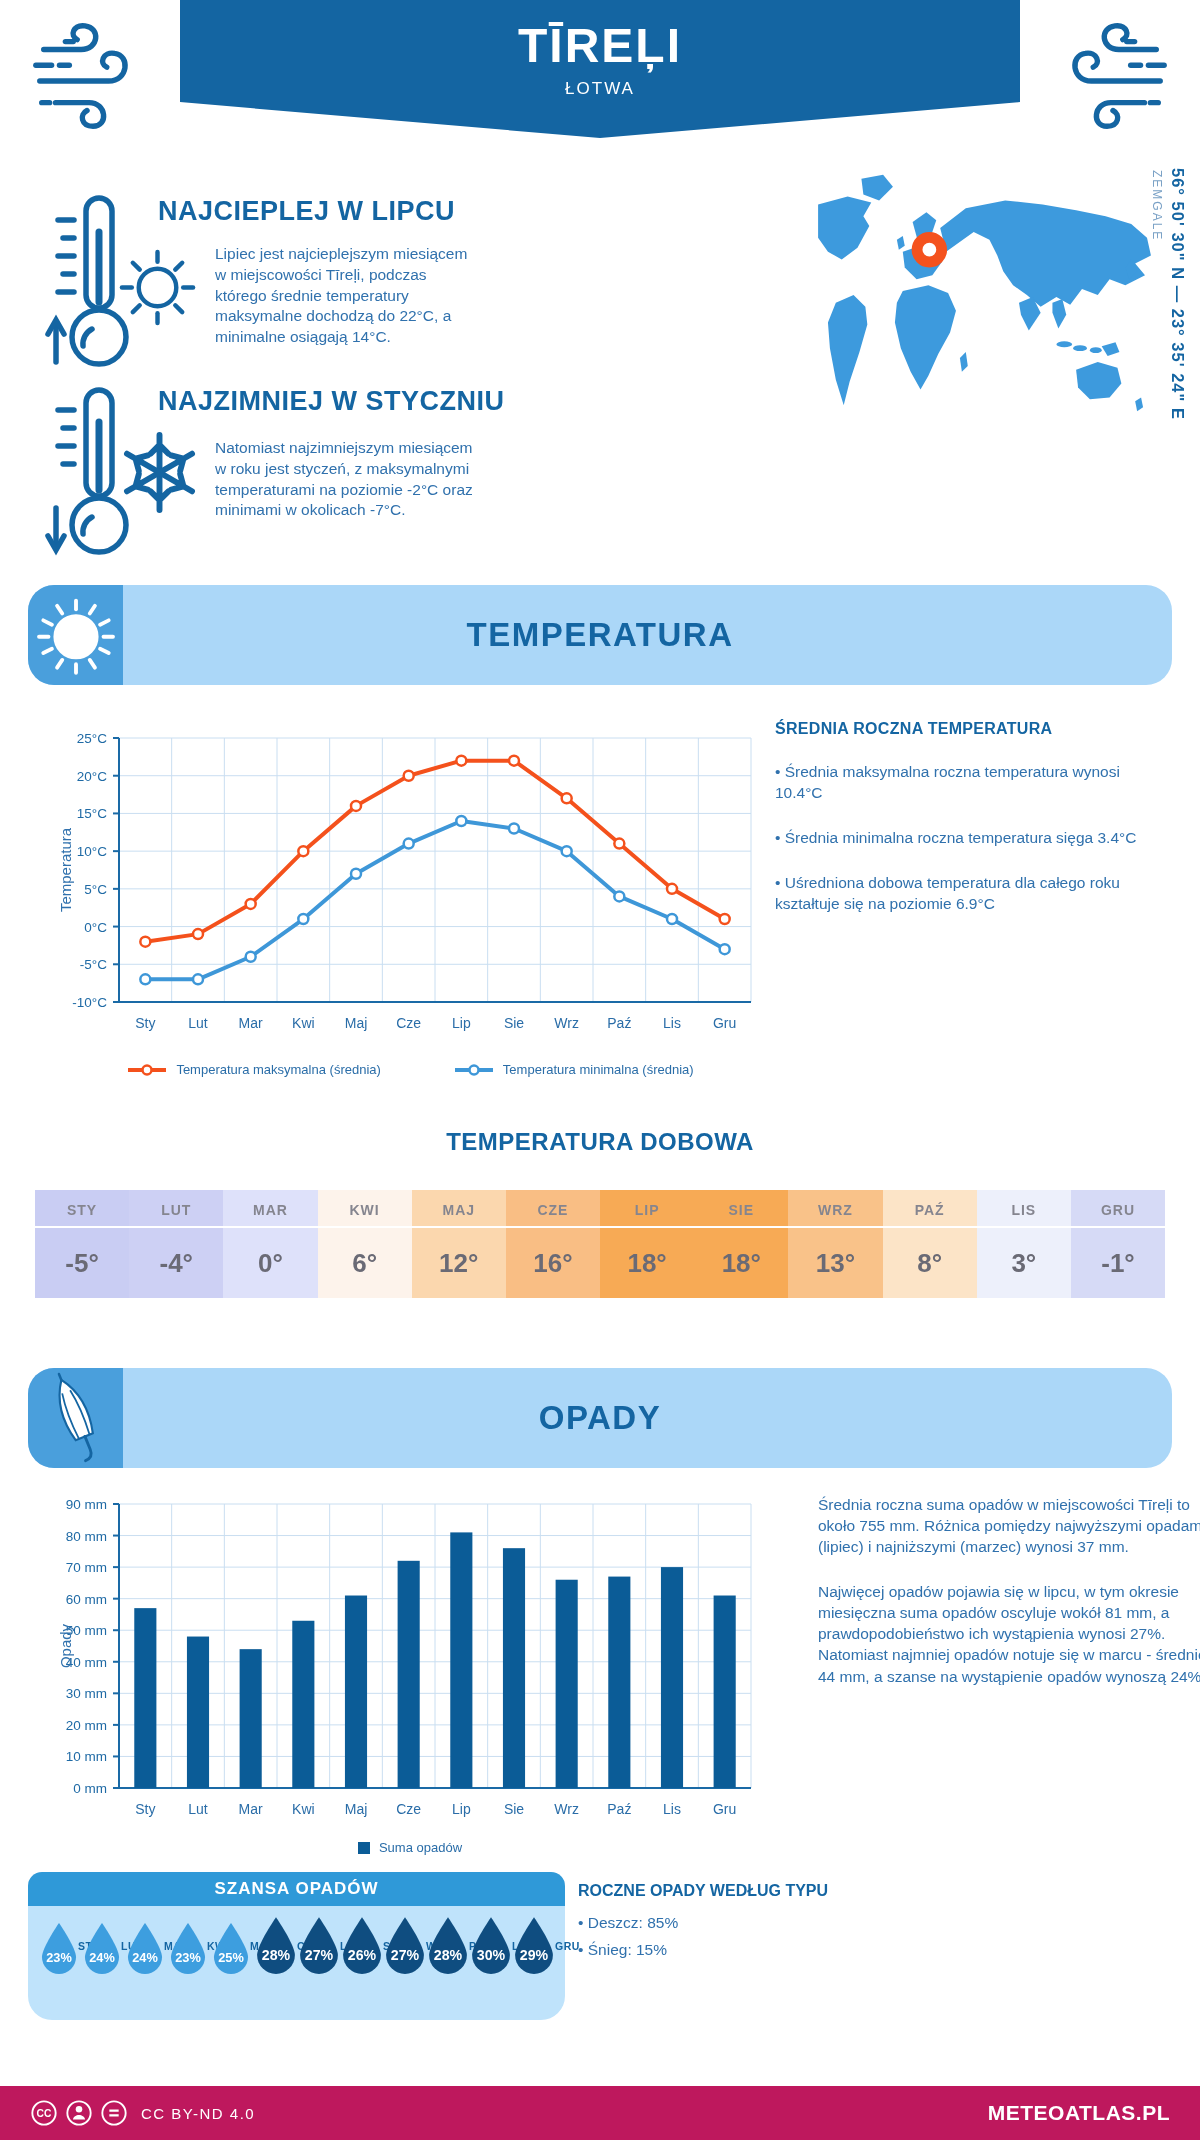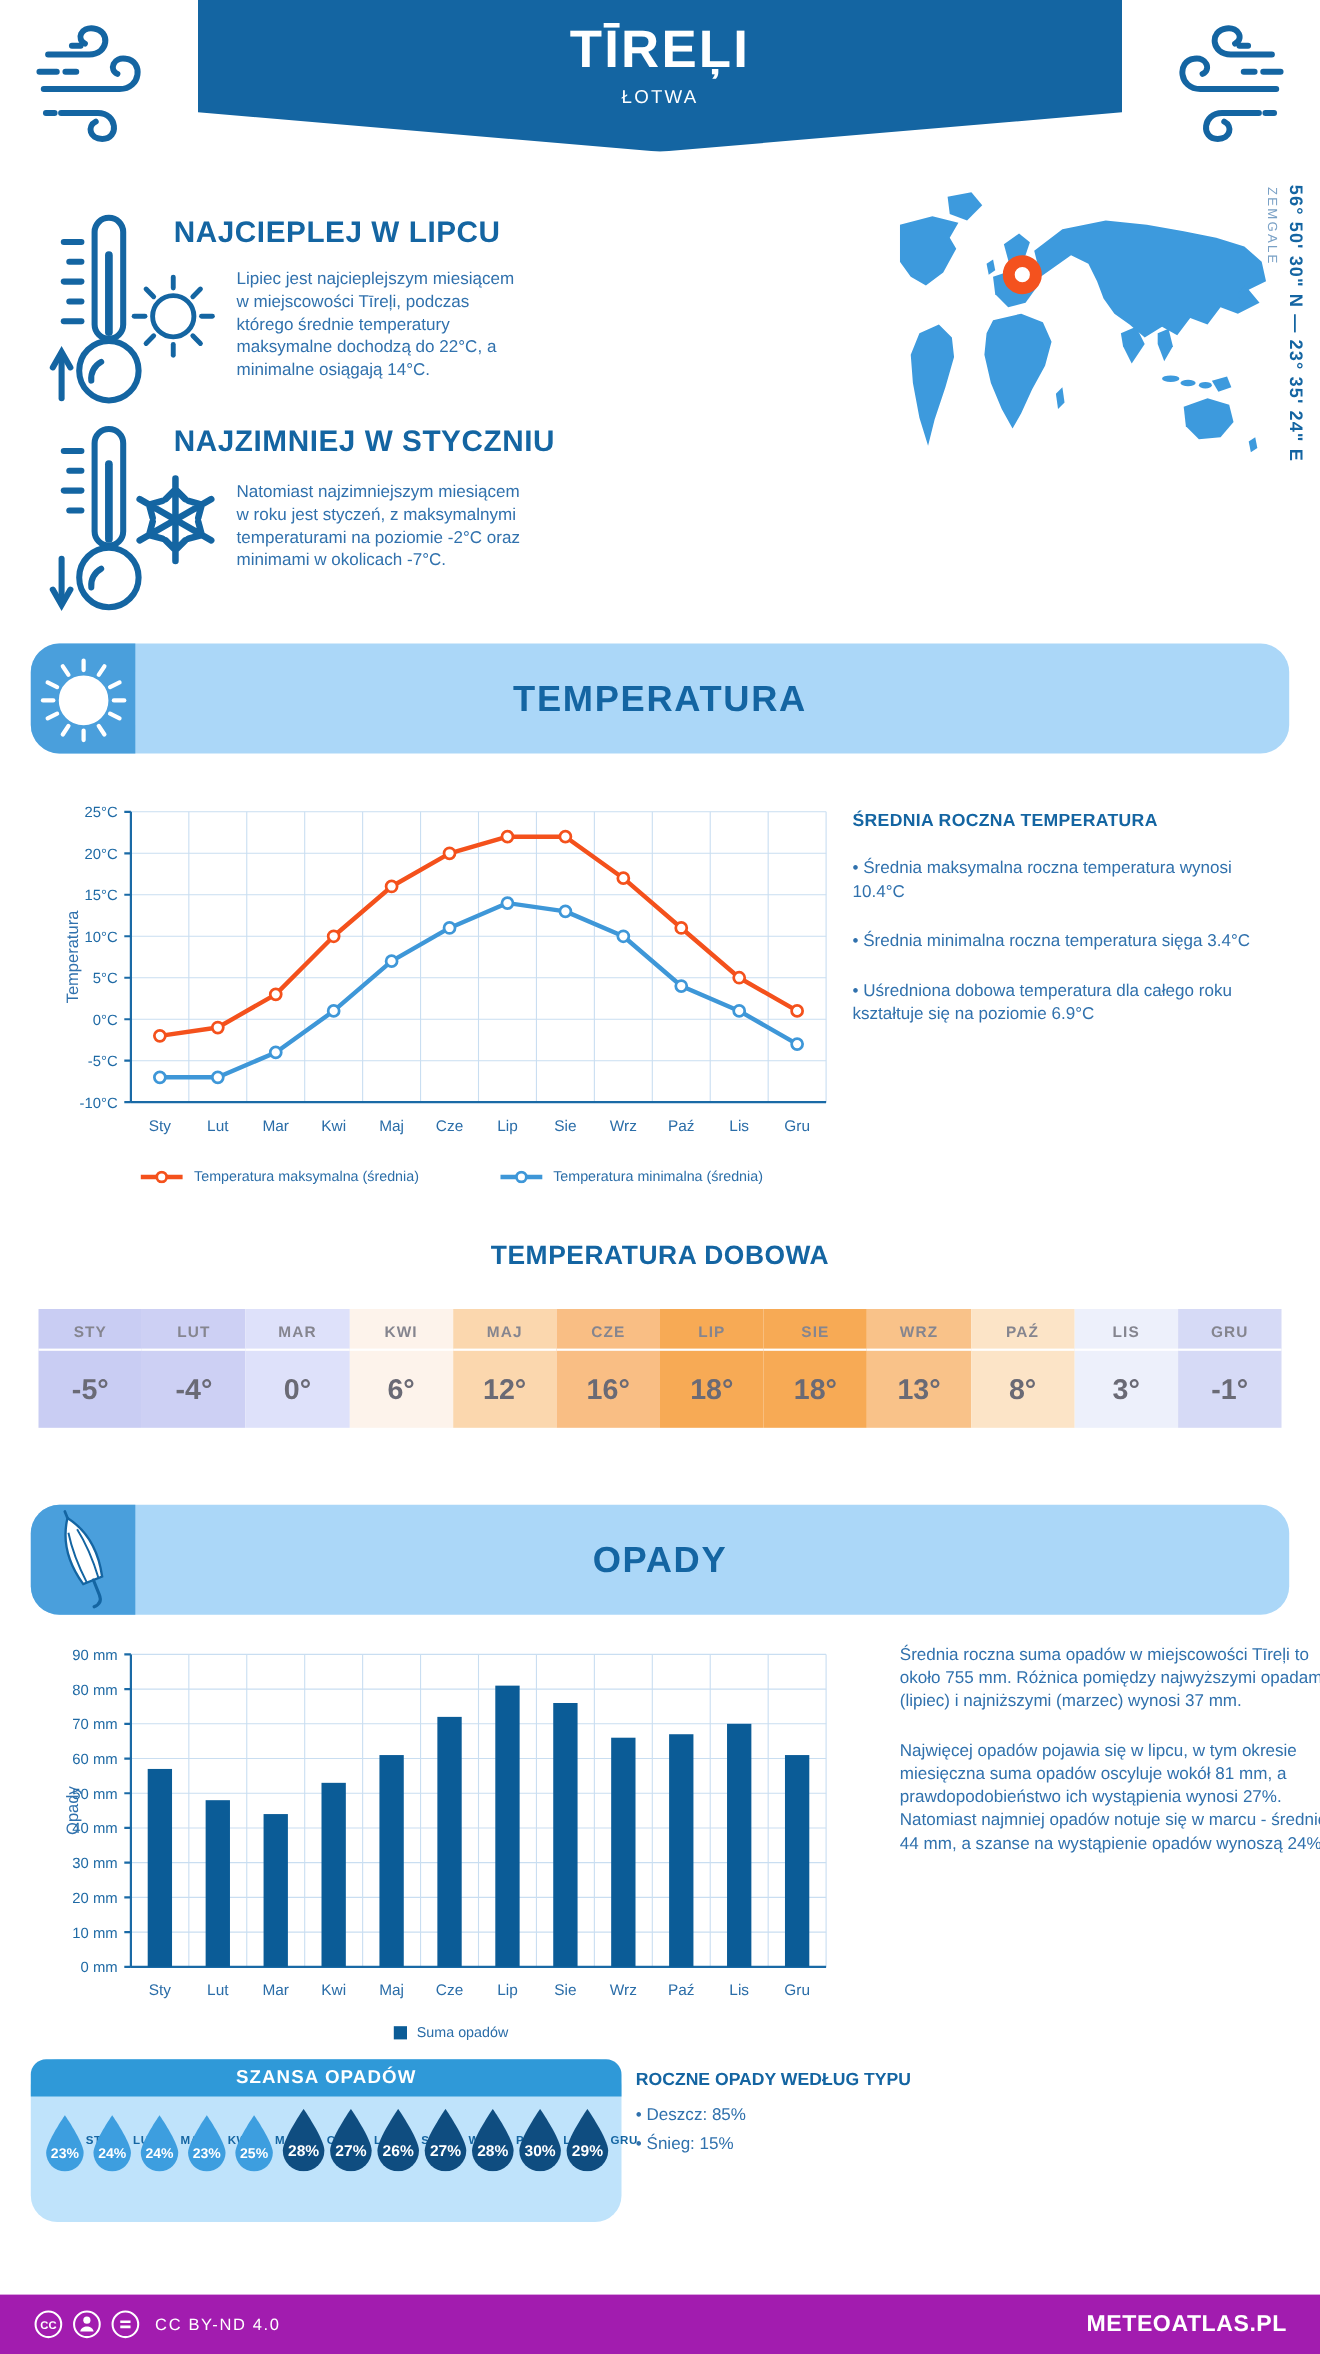--- a/index.html
+++ b/index.html
@@ -62,21 +62,21 @@
   #temp-chart{position:absolute;left:55px;top:722px}
   #precip-chart{position:absolute;left:55px;top:1488px}
   .chart-legend{position:absolute;display:flex;justify-content:center;align-items:center;
     font-size:13px;color:#2a6da8;width:700px;left:60px}
   #temp-legend{top:1062px;gap:72px}
   #precip-legend{top:1840px;gap:9px}
   .legend-item{display:flex;align-items:center;gap:8px}
   .legend-swatch{width:12px;height:12px;display:inline-block}
 
   
-  #temp-summary{position:absolute;left:775px;top:738px;width:394px}
+  #temp-summary{position:absolute;left:775px;top:720px;width:394px}
   #temp-summary .sum-title{font-size:16px;font-weight:bold;color:var(--accent);letter-spacing:.3px;margin-bottom:24px}
   #temp-summary p{font-size:15.5px;color:var(--body);line-height:1.35;margin:0 0 24px 0}
   #precip-text{position:absolute;left:818px;top:1494px;width:397px}
   #precip-text p{font-size:15.5px;color:var(--body);line-height:1.36;margin:0 0 24px 0}
 
   
   #daily-heading{position:absolute;left:0;top:1128px;width:1200px;text-align:center;
     font-size:24px;font-weight:bold;color:var(--accent);letter-spacing:.5px}
   #daily-table{position:absolute;left:35px;top:1190px;width:1130px;display:flex}
   .tcol{flex:1;text-align:center}
@@ -93,21 +93,21 @@
   .drop-item{display:flex;flex-direction:row;align-items:center;width:40px}
   .drop-holder{height:60px;display:flex;align-items:flex-end}
   .drop-month{font-size:10.5px;font-weight:bold;color:var(--accent);margin-top:3px;letter-spacing:.5px}
 
   
   #type-box{position:absolute;left:578px;top:1882px;width:380px}
   #type-box .type-title{font-size:16px;font-weight:bold;color:var(--accent);margin-bottom:14px}
   #type-box p{font-size:15.5px;color:var(--body);margin:0 0 9px 0}
 
   
-  #footer{position:absolute;left:0;top:2086px;width:1200px;height:54px;background:#a21caf;
+  #footer{position:absolute;left:0;top:2086px;width:1200px;height:54px;background:#be185d;
     display:flex;align-items:center;color:#fff}
   .cc-icons{display:flex;gap:7px;margin-left:30px}
   .license{margin-left:13px;font-size:15px;letter-spacing:1.5px}
   .brand{margin-left:auto;margin-right:30px;font-weight:bold;font-size:21px;letter-spacing:.5px}
 </style>
 </head>
 <body>
 
 <svg id="wind-left" class="wind" viewBox="0 0 130 130">
   <g fill="none" class="stroke-accent" stroke-width="5.5" stroke-linecap="round">

